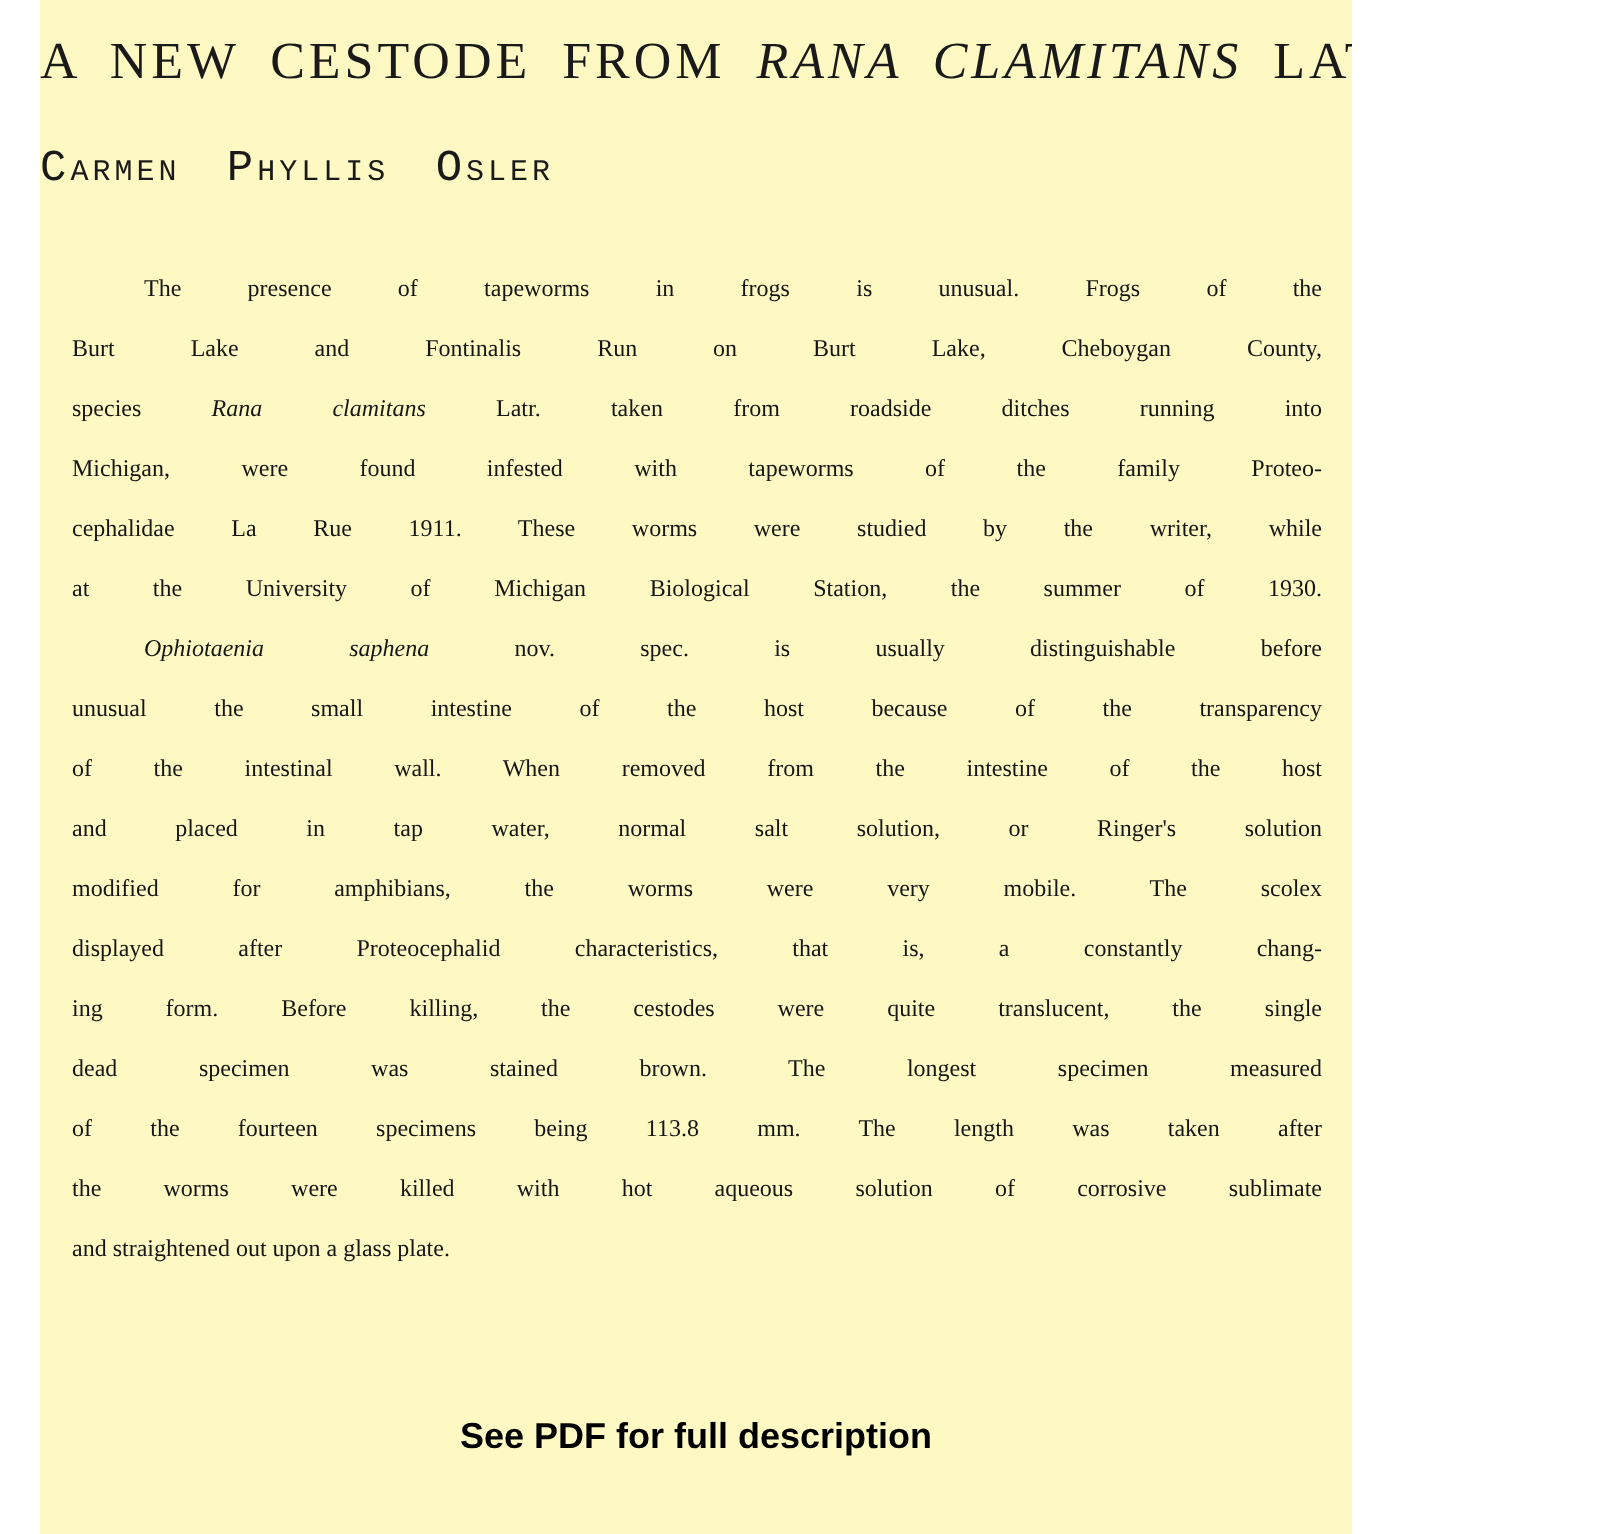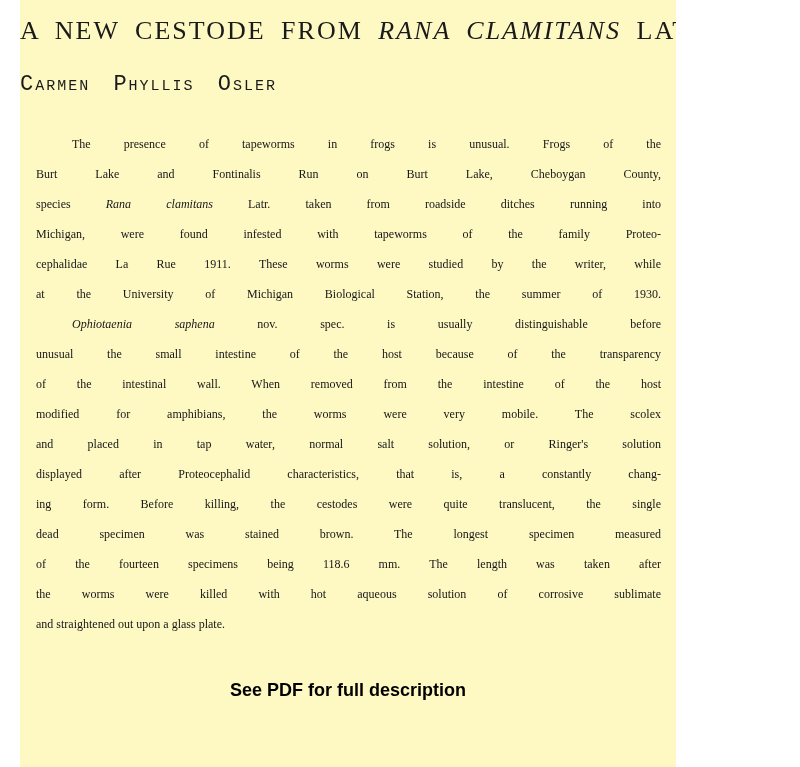--- a/index.html
+++ b/index.html
@@ -46,21 +46,21 @@
     text-align-last: justify;
     white-space: normal;
   }
   .line.indent { padding-left: 36px; }
   .line.last { text-align-last: left; }
   .it { font-style: italic; }
   .footer-note {
     position: absolute;
     left: 0;
     right: 0;
-    top: 680px;
+    top: 708px;
     text-align: center;
     font-family: "Liberation Sans", sans-serif;
     font-weight: 700;
     font-size: 18px;
     color: #000000;
   }
 </style>
 </head>
 <body>
 
@@ -73,24 +73,24 @@
         <div class="line"><span>Burt Lake and Fontinalis Run on Burt Lake, Cheboygan County,</span></div>
         <div class="line"><span>species </span><span class="it">Rana clamitans</span><span> Latr. taken from roadside ditches running into</span></div>
         <div class="line"><span>Michigan, were found infested with tapeworms of the family Proteo-</span></div>
         <div class="line"><span>cephalidae La Rue 1911.  These worms were studied by the writer, while</span></div>
         <div class="line"><span>at the University of Michigan Biological Station, the summer of 1930.</span></div>
       </div>
       <div>
         <div class="line indent"><span class="it">Ophiotaenia saphena</span><span> nov. spec. is usually distinguishable before</span></div>
         <div class="line"><span>unusual the small intestine of the host because of the transparency</span></div>
         <div class="line"><span>of the intestinal wall.  When removed from the intestine of the host</span></div>
+        <div class="line"><span>and placed in tap water, normal salt solution, or Ringer's solution</span></div>
         <div class="line"><span>modified for amphibians, the worms were very mobile.  The scolex</span></div>
-        <div class="line"><span>and placed in tap water, normal salt solution, or Ringer's solution</span></div>
         <div class="line"><span>displayed after Proteocephalid characteristics, that is, a constantly chang-</span></div>
         <div class="line"><span>ing form.  Before killing, the cestodes were quite translucent, the single</span></div>
         <div class="line"><span>dead specimen was stained brown.  The longest specimen measured</span></div>
-        <div class="line"><span>of the fourteen specimens being 118.6 mm.  The length was taken after</span></div>
+        <div class="line"><span>of the fourteen specimens being 113.8 mm.  The length was taken after</span></div>
         <div class="line"><span>the worms were killed with hot aqueous solution of corrosive sublimate</span></div>
         <div class="line last"><span>and straightened out upon a glass plate.</span></div>
       </div>
     </div>
   <div class="footer-note">See PDF for full description</div>
 </div>
 
 </body></html>

